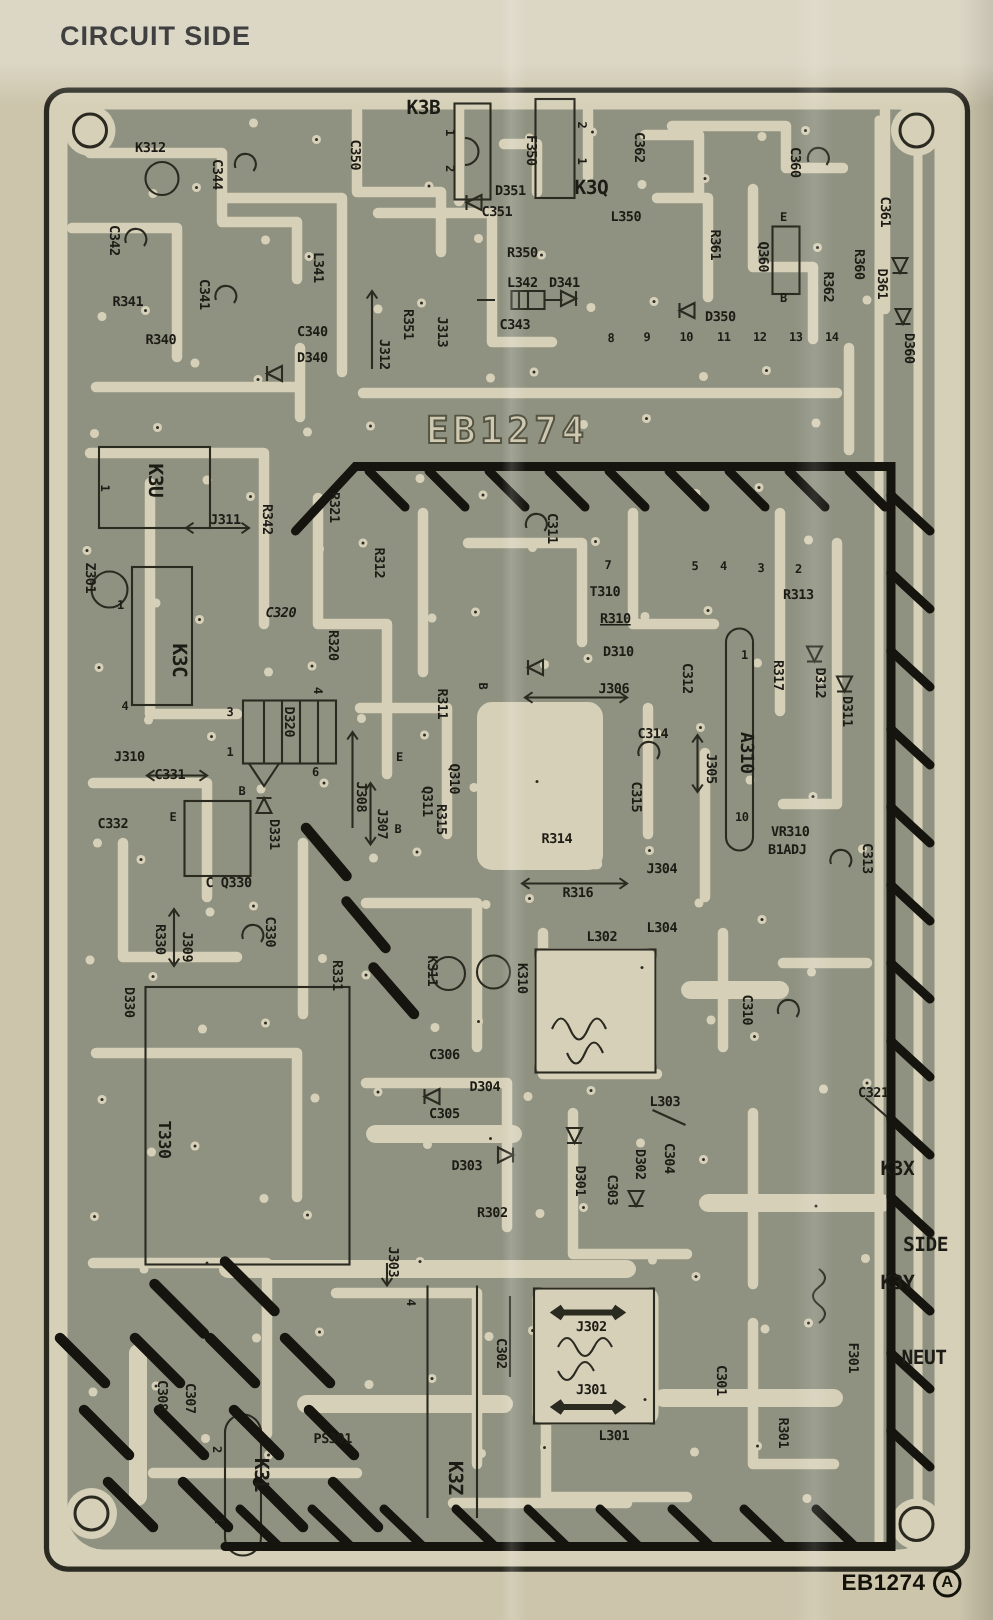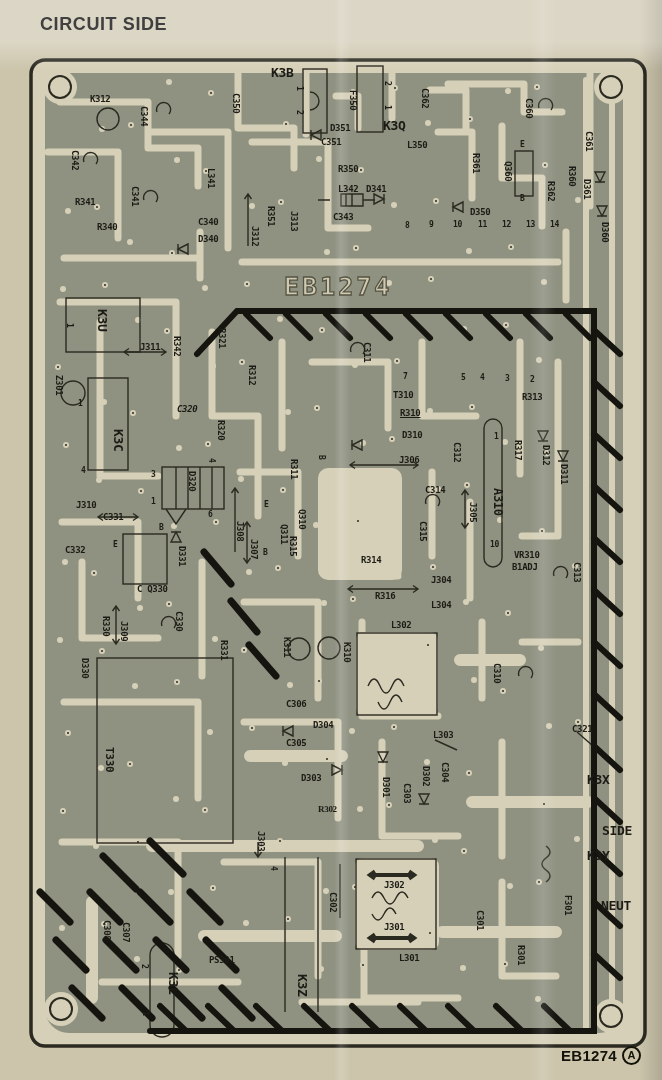--- a/index.html
+++ b/index.html
@@ -515,35 +515,35 @@
       <span class="lbl" style="left: 137px; top: 585px;">C Q330</span>
       <span class="lbl v" style="left: 110px; top: 616px;">R330</span>
       <span class="lbl v" style="left: 128px; top: 621px;">J309</span>
       <span class="lbl v" style="left: 183px; top: 611px;">C330</span>
       <span class="lbl v" style="left: 228px; top: 640px;">R331</span>
       <span class="lbl v" style="left: 89px; top: 658px;">D330</span>
       <span class="lbl v" style="left: 115px; top: 747px; font-size: 11px;">T330</span>
       <span class="lbl" style="left: 361px; top: 556px;">R314</span>
       <span class="lbl" style="left: 399px; top: 576px; margin-left: 32px;">J304</span>
       <span class="lbl" style="left: 375px; top: 592px;">R316</span>
-      <span class="lbl" style="left: 431px; top: 601px; text-align: center;">L304</span>
+      <span class="lbl" style="left: 431px; top: 615px; text-align: center;">L304</span>
       <span class="lbl" style="left: 391px; top: 621px;">L302</span>
       <span class="lbl v" style="left: 291px; top: 637px;">K311</span>
       <span class="lbl v" style="left: 351px; top: 642px;">K310</span>
       <span class="lbl v" style="left: 501px; top: 663px;">C310</span>
       <span class="lbl" style="left: 286px; top: 700px;">C306</span>
       <span class="lbl" style="left: 313px; top: 721px;">D304</span>
       <span class="lbl" style="left: 286px; top: 739px;">C305</span>
       <span class="lbl" style="left: 301px; top: 774px;">D303</span>
       <span class="lbl" style="left: 433px; top: 731px;">L303</span>
       <span class="lbl v" style="left: 390px; top: 777px;">D301</span>
       <span class="lbl v" style="left: 411px; top: 783px;">C303</span>
       <span class="lbl v" style="left: 430px; top: 766px;">D302</span>
       <span class="lbl v" style="left: 449px; top: 762px;">C304</span>
-      <span class="lbl" style="left: 318px; top: 805px; font-family: Liberation Serif, serif;">R302</span>
+      <span class="lbl" style="left: 318px; top: 805px;">R302</span>
       <span class="lbl" style="left: 572px; top: 725px;">C321</span>
       <span class="lbl" style="left: 587px; top: 773px; font-size: 13px;">K3X</span>
       <span class="lbl" style="left: 602px; top: 824px; font-size: 13px;">SIDE</span>
       <span class="lbl" style="left: 587px; top: 849px; font-size: 13px;">K3Y</span>
       <span class="lbl" style="left: 601px; top: 899px; font-size: 13px;">NEUT</span>
       <span class="lbl v" style="left: 572px; top: 895px;">F301</span>
       <span class="lbl v" style="left: 484px; top: 910px;">C301</span>
       <span class="lbl v" style="left: 525px; top: 945px;">R301</span>
       <span class="lbl v" style="left: 265px; top: 831px;">J303</span>
       <span class="lbl v" style="left: 277px; top: 866px; font-size: 8px;">4</span>

